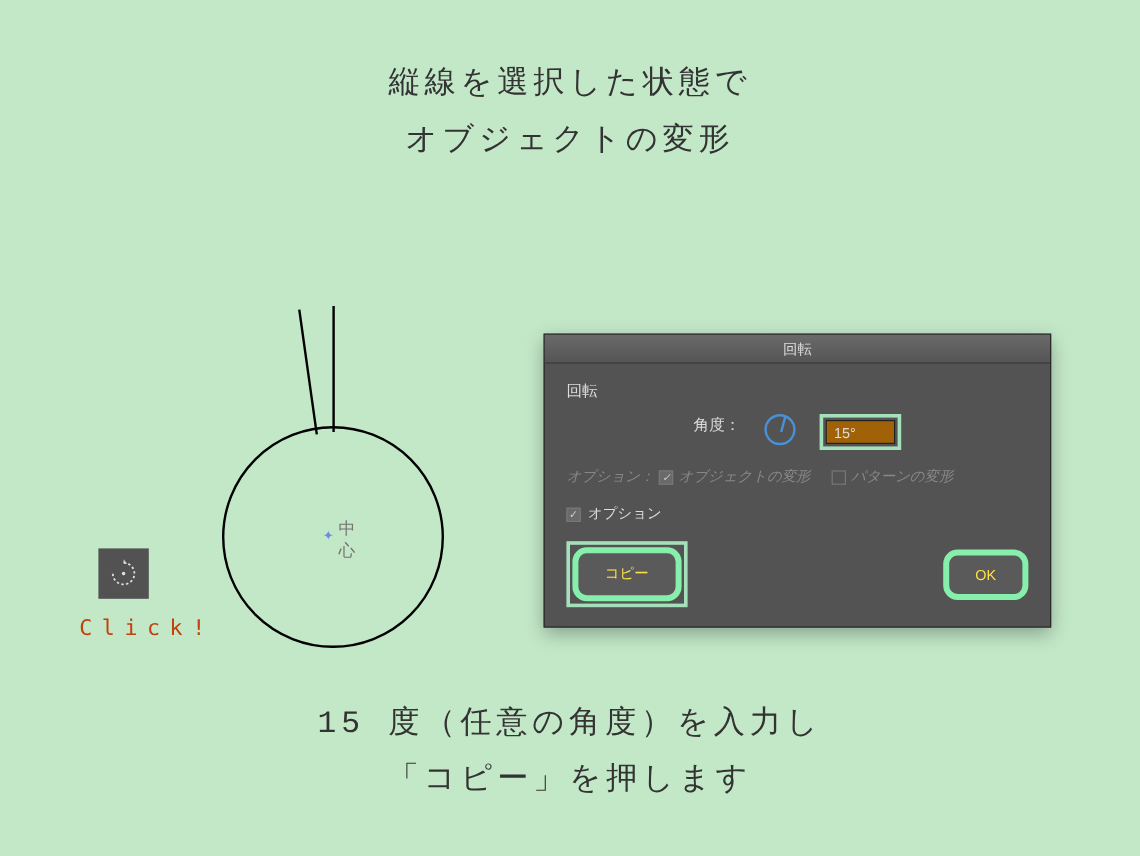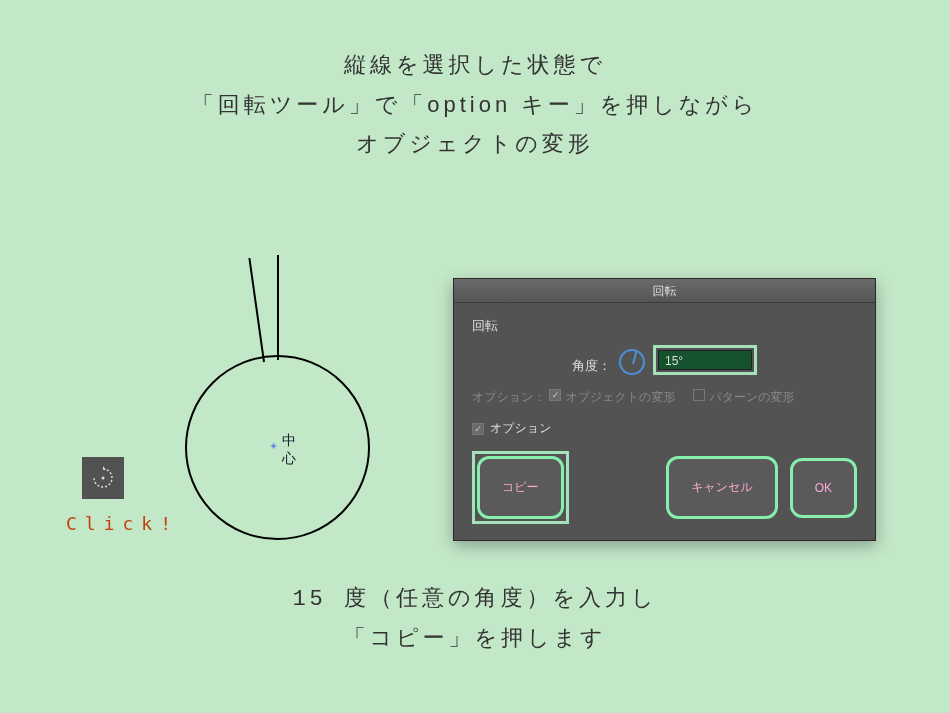--- a/index.html
+++ b/index.html
@@ -7,21 +7,21 @@
       width: 950px;
       height: 713px;
       background: #c3e8c8;
       font-family: "Hiragino Sans", "Meiryo", sans-serif;
       position: relative;
       overflow: hidden;
     }
     .instruction-text {
       text-align: center;
       color: #333;
-      font-size: 22px;
+      font-size: 26px;
       letter-spacing: 4px;
       line-height: 1.8;
       font-weight: 400;
     }
     .top-instructions {
       position: absolute;
       top: 45px;
       left: 0;
       right: 0;
     }
@@ -89,21 +89,21 @@
       left: 84px;
       top: 185px;
       font-size: 11px;
       color: #6e8be2;
     }
     .center-label {
       position: absolute;
       left: 97px;
       top: 177px;
       font-size: 14px;
-      color: #0f172a;
+      color: #737373;
     }
     .dialog {
       position: absolute;
       left: 453px;
       top: 278px;
       width: 423px;
       background: #535353;
       border: 1px solid #2a2a2a;
       box-shadow: 0 5px 15px rgba(0,0,0,0.3);
     }
@@ -121,24 +121,24 @@
       color: #ccc;
       font-size: 13px;
     }
     .section-label {
       color: #ddd;
       font-size: 13px;
       margin-bottom: 10px;
     }
     .angle-row {
       display: flex;
-      align-items: flex-end;
+      align-items: flex-start;
       justify-content: center;
       margin: 8px 0 14px;
-      gap: 8px;
+      gap: 20px;
     }
     .angle-label {
       color: #ddd;
       font-size: 13px;
     }
     .angle-dial {
       width: 26px;
       height: 26px;
       border: 2px solid #4a90d9;
       border-radius: 50%;
@@ -153,36 +153,37 @@
       height: 13px;
       background: #4a90d9;
       transform: rotate(15deg);
       transform-origin: bottom center;
     }
     .angle-input-wrap {
       border: 3px solid #a4e0b9;
       padding: 2px;
     }
     .angle-input {
-      width: 94px;
+      width: 58px;
       height: 20px;
-      background: #14532d;
+      background: #a16207;
       border: 1px solid #222;
       color: #ddd;
       padding: 0 6px;
       font-size: 12px;
       line-height: 20px;
     }
     .options-row {
       display: flex;
-      align-items: flex-start;
+      align-items: center;
       gap: 4px;
       margin-bottom: 14px;
       font-size: 12px;
       color: #888;
+      font-style: italic;
     }
     .checkbox {
       width: 12px;
       height: 12px;
       border: 1px solid #777;
       display: inline-flex;
       align-items: center;
       justify-content: center;
       font-size: 9px;
       color: #ccc;
@@ -202,35 +203,34 @@
       display: flex;
       gap: 12px;
       align-items: center;
     }
     .copy-highlight {
       border: 3px solid #a4e0b9;
       padding: 2px;
     }
     .dlg-button {
       background: #5a5a5a;
-      border: 3px solid #86efac;
-      color: #f9a8d4;
-      font-size: 12px;
-      padding: 20px 22px;
+      border: 5px solid #86efac;
+      color: #fde047;
+      font-size: 12px;
+      padding: 9px 22px;
       border-radius: 12px;
       cursor: pointer;
     }
     .spacer { flex: 1; }
   </style>
 </head>
 <body>
 
 <div class="top-instructions">
   <div class="instruction-text">縦線を選択した状態で</div>
-  <div class="instruction-text">「回転ツール」で「option キー」を押しながら</div>
   <div class="instruction-text">オブジェクトの変形</div>
 </div>
 
 <div class="rotate-tool-icon">
   <svg width="26" height="26" viewBox="0 0 26 26">
     <path d="M 13 4 A 9 9 0 1 1 4 13" stroke="#ddd" stroke-width="1.5" fill="none" stroke-dasharray="2,2"></path>
     <path d="M 13 1 L 16 5 L 13 4 Z" fill="#ddd"></path>
     <circle cx="13" cy="13" r="1.5" fill="#ddd"></circle>
   </svg>
 </div>
@@ -265,21 +265,20 @@
     </div>
     <div class="preview-row">
       <span class="checkbox checked">✓</span>
       <span>オプション</span>
     </div>
     <div class="button-row">
       <div class="copy-highlight">
         <button class="dlg-button">コピー</button>
       </div>
       <div class="spacer"></div>
-      <button class="dlg-button">キャンセル</button>
       <button class="dlg-button">OK</button>
     </div>
   </div>
 </div>
 
 <div class="bottom-instructions">
   <div class="instruction-text">15 度（任意の角度）を入力し</div>
   <div class="instruction-text">「コピー」を押します</div>
 </div>
 

